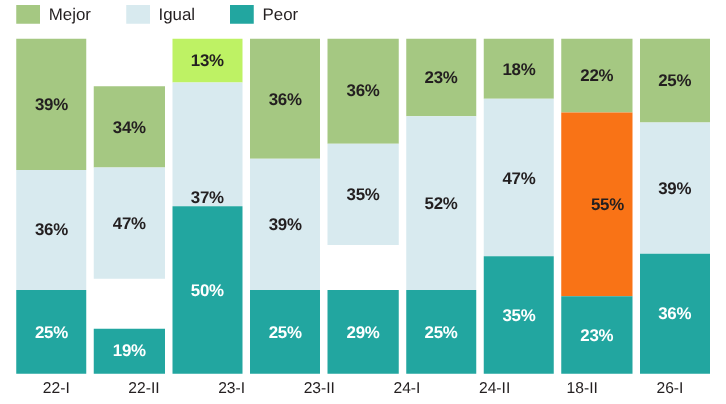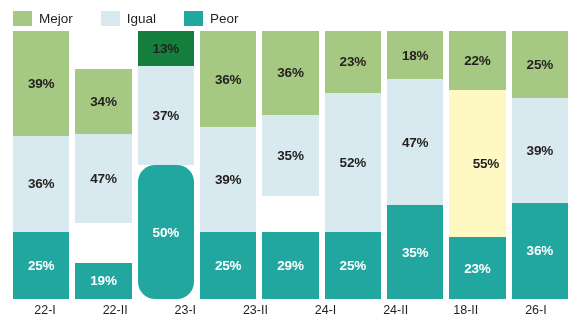--- a/index.html
+++ b/index.html
@@ -21,21 +21,21 @@
     height: 323px;
     box-sizing: border-box;
   }
   
   #legend {
     position: absolute;
     left: 13px;
     top: 4px;
     height: 22px;
     display: flex;
-    align-items: flex-end;
+    align-items: flex-start;
     gap: 0px;
   }
   .legend-entry {
     display: flex;
     align-items: center;
     margin-right: 28px;
   }
   .legend-swatch {
     width: 19px;
     height: 15px;
@@ -142,27 +142,27 @@
           <span class="segment-label">34%</span>
         </div>
         <div class="segment seg-igual" style="flex: 47 1 0px; background: rgb(216, 234, 239);">
           <span class="segment-label">47%</span>
         </div>
         <div class="segment seg-peor" style="flex: 19 1 0px; background: rgb(34, 166, 160); margin-top: 40px;">
           <span class="segment-label">19%</span>
         </div>
       </div>
       <div class="bar-column">
-        <div class="segment seg-mejor" style="flex: 13 1 0px; background: #15803d;">
+        <div class="segment seg-mejor" style="flex: 13 1 0px; background: #bef264;">
           <span class="segment-label">13%</span>
         </div>
-        <div class="segment seg-igual" style="flex: 37 1 0px; background: rgb(216, 234, 239);">
+        <div class="segment seg-igual" style="flex: 37 1 0px; background: rgb(216, 234, 239); align-items: flex-end;">
           <span class="segment-label">37%</span>
         </div>
-        <div class="segment seg-peor" style="flex: 50 1 0px; background: rgb(34, 166, 160); border-radius: 17px;">
+        <div class="segment seg-peor" style="flex: 50 1 0px; background: rgb(34, 166, 160);">
           <span class="segment-label">50%</span>
         </div>
       </div>
       <div class="bar-column">
         <div class="segment seg-mejor" style="flex: 36 1 0px; background: rgb(165, 200, 130);">
           <span class="segment-label">36%</span>
         </div>
         <div class="segment seg-igual" style="flex: 39 1 0px; background: rgb(216, 234, 239);">
           <span class="segment-label">39%</span>
         </div>
@@ -200,21 +200,21 @@
           <span class="segment-label">47%</span>
         </div>
         <div class="segment seg-peor" style="flex: 35 1 0px; background: rgb(34, 166, 160);">
           <span class="segment-label">35%</span>
         </div>
       </div>
       <div class="bar-column">
         <div class="segment seg-mejor" style="flex: 22 1 0px; background: rgb(165, 200, 130);">
           <span class="segment-label">22%</span>
         </div>
-        <div class="segment seg-igual" style="flex: 55 1 0px; background: #fef9c3; padding-left: 17px;">
+        <div class="segment seg-igual" style="flex: 55 1 0px; background: #f97316; padding-left: 17px;">
           <span class="segment-label">55%</span>
         </div>
         <div class="segment seg-peor" style="flex: 23 1 0px; background: rgb(34, 166, 160);">
           <span class="segment-label">23%</span>
         </div>
       </div>
       <div class="bar-column">
         <div class="segment seg-mejor" style="flex: 25 1 0px; background: rgb(165, 200, 130);">
           <span class="segment-label">25%</span>
         </div>

